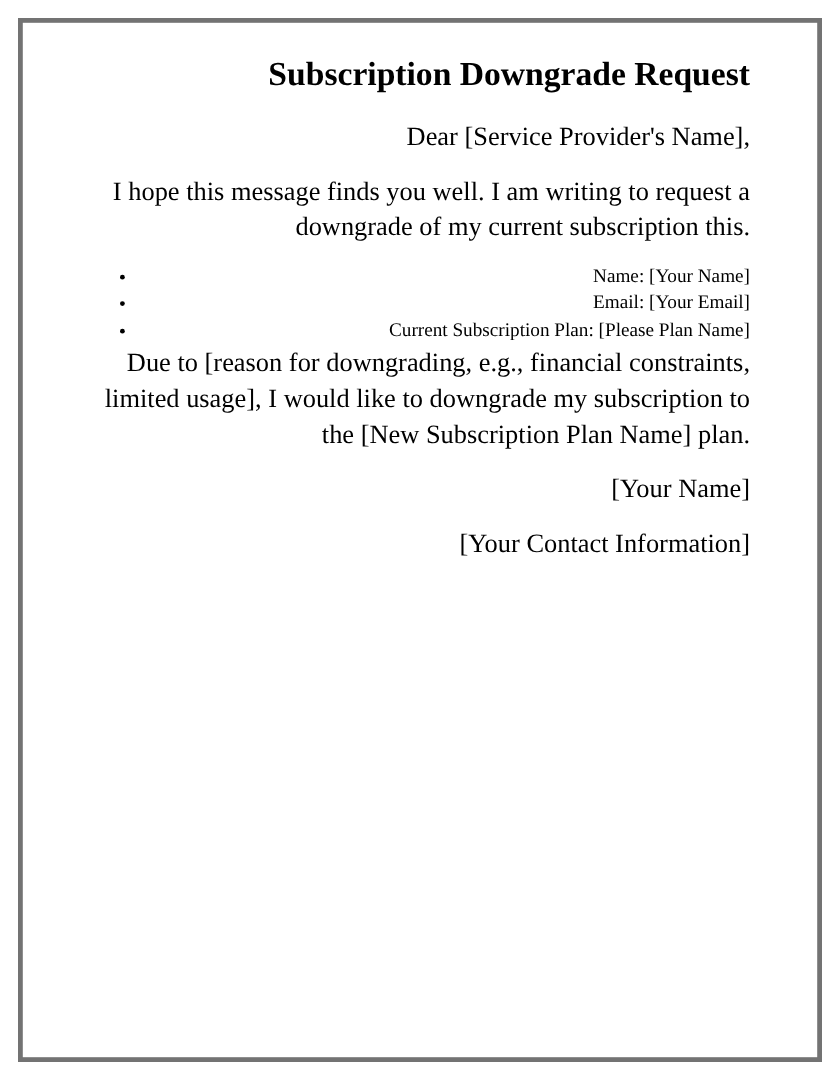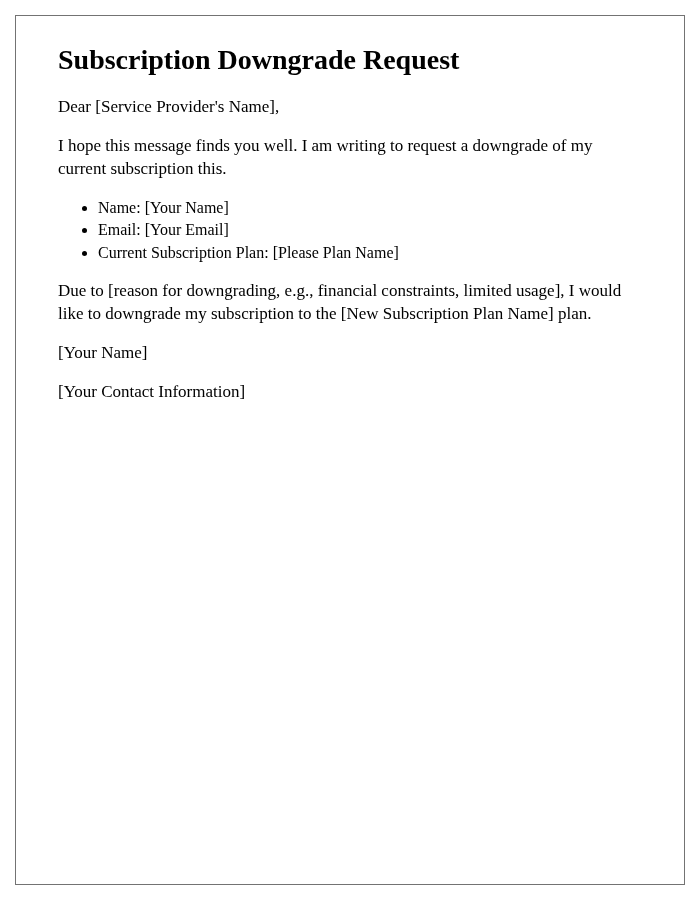--- a/index.html
+++ b/index.html
@@ -8,38 +8,38 @@
       box-sizing: border-box;
     }
     body {
       font-family: "Times New Roman", Times, serif;
       background: #ffffff;
       width: 700px;
       height: 900px;
       padding: 15px;
     }
     .page {
-      border: 1px solid #737373;
+      border: 4px solid #737373;
       width: 100%;
       height: 100%;
-      padding: 28px 42px;
+      padding: 28px 56px;
+      text-align: right;
     }
     h1 {
       font-size: 28px;
       font-weight: bold;
       margin-bottom: 20px;
     }
     p {
-      font-size: 17px;
+      font-size: 22px;
       line-height: 1.35;
       margin-bottom: 16px;
     }
     ul {
       margin-left: 40px;
-      margin-bottom: 16px;
     }
     li {
       font-size: 16px;
       line-height: 1.4;
       list-style-type: disc;
     }
   </style>
 </head>
 <body>
 

